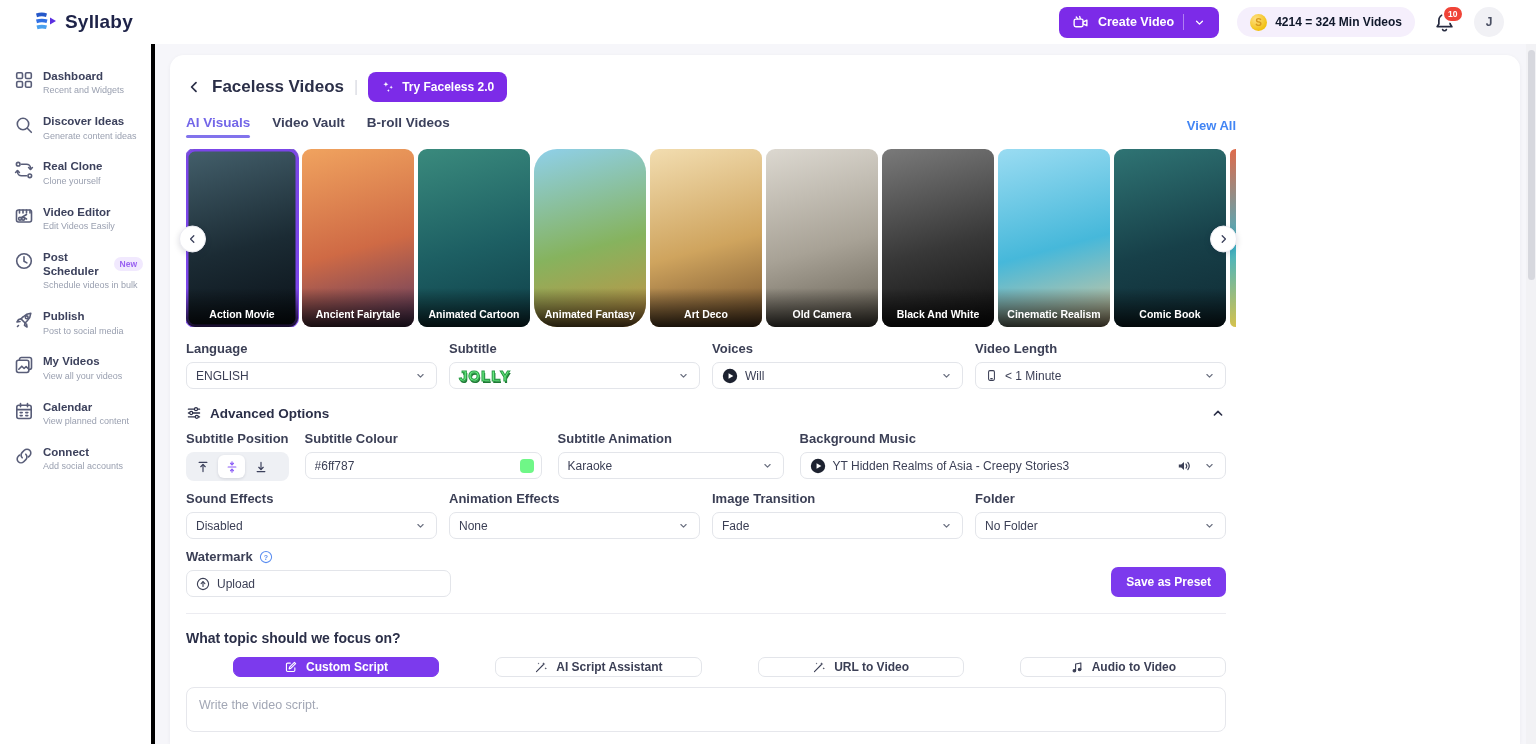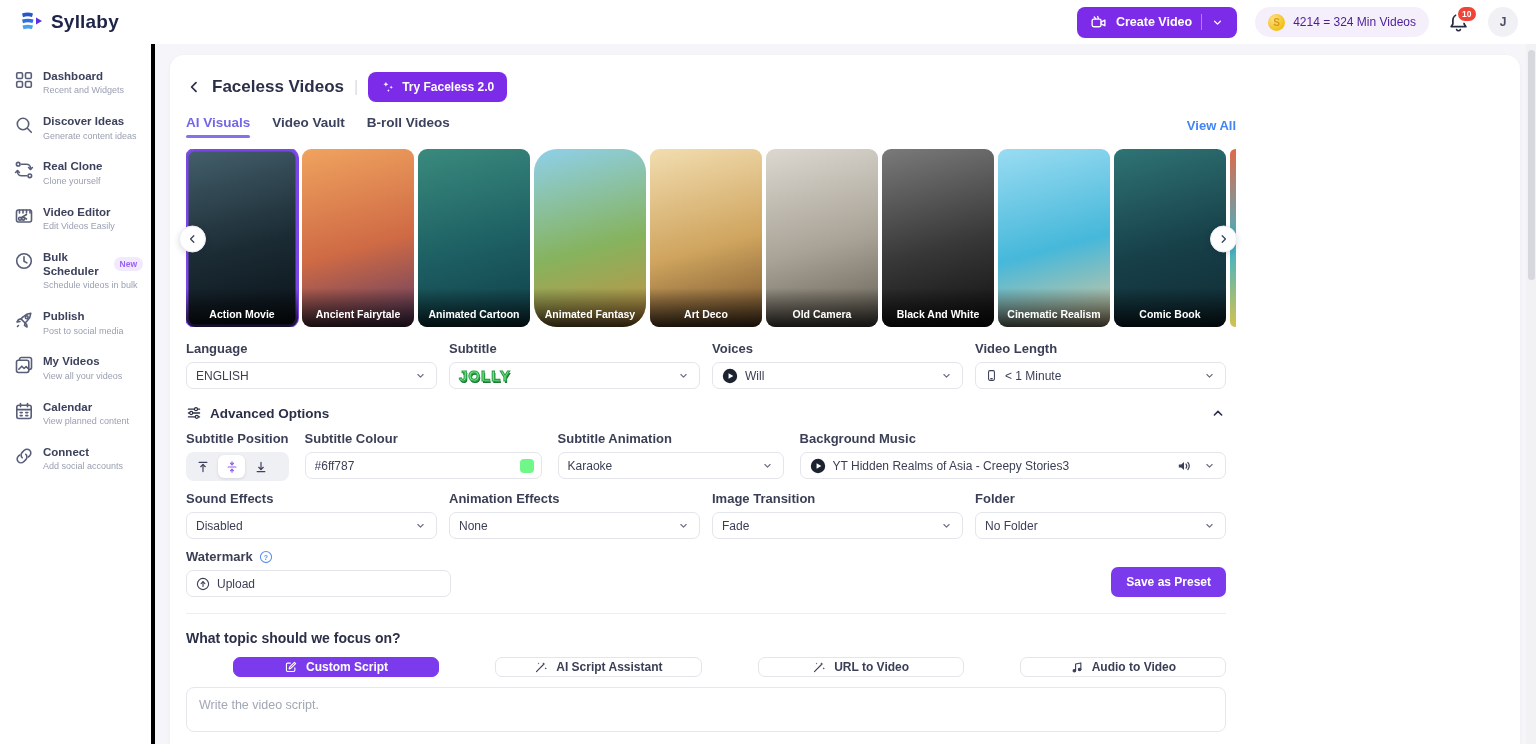--- a/index.html
+++ b/index.html
@@ -3,32 +3,32 @@
 <meta charset="utf-8">
 <style>
   * { margin:0; padding:0; box-sizing:border-box; }
   html,body { width:1536px; height:744px; overflow:hidden; }
   body { font-family:"Liberation Sans", sans-serif; background:#f6f6fa; position:relative; color:#3b3f55; }
 
   .icon { display:inline-flex; align-items:center; justify-content:center; }
   .icon svg { width:100%; height:100%; }
 
   
-  .topbar { position:absolute; top:0; left:0; right:0; height:44px; background:#fff; display:flex; align-items:center; padding:0 18px; z-index:6;gap:22px; }
+  .topbar { position:absolute; top:0; left:0; right:0; height:44px; background:#fff; display:flex; align-items:center; padding:0 32px; z-index:6;gap:22px; }
   .logo { display:flex; align-items:center; gap:7px; }
   .logo-mark { width:26px; height:26px; }
   .logo-text { font-size:19px; font-weight:800; color:#1e2348; letter-spacing:.2px; }
   .topbar-right { margin-left:auto; display:flex; align-items:center; gap:18px; }
   .create-video-btn { display:flex; align-items:center; gap:9px; height:31px; padding:0 13px; background:#7c2be8; border:none; border-radius:8px; color:#fff; font-size:12.5px; font-weight:700; cursor:pointer; font-family:inherit; }
   .create-video-btn .icon { width:17px; height:17px; }
   .cv-divider { width:1px; height:16px; background:rgba(255,255,255,.4); }
   .create-video-btn .chev { width:13px; height:13px; }
   .credits-pill { display:flex; align-items:center; gap:8px; height:30px; padding:0 13px; background:#f5effc; border-radius:16px; cursor:pointer; }
   .coin { width:17px; height:17px; border-radius:50%; background:radial-gradient(circle at 35% 30%, #ffe084, #f2c114 70%); color:#d89a1e; font-size:10px; font-weight:800; display:flex; align-items:center; justify-content:center; }
-  .credits-text { font-size:12px; font-weight:400; color:#4c1d95; }
+  .credits-text { font-size:12px; font-weight:700; color:#0f172a; }
   .bell-wrap { position:relative; width:23px; height:23px; color:#262b40; cursor:pointer; }
   .bell-badge { position:absolute; top:-6px; right:-8px; background:#f04438; color:#fff; font-size:8.5px; font-weight:700; padding:2px 4.5px; border-radius:9px; border:2px solid #fff; }
   .avatar { width:30px; height:30px; border-radius:50%; background:#f1f1f5; color:#4a4f63; font-size:12px; font-weight:700; display:flex; align-items:center; justify-content:center; cursor:pointer; }
 
   
   .sidebar { position:absolute; top:44px; left:0; bottom:0; width:155px; background:#fff; border-right:4px solid #000000; padding-top:16px; z-index:5; }
   .side-item { display:flex; align-items:flex-start; gap:9px; padding:9px 8px 9px 14px; cursor:pointer; }
   .side-item .icon { width:20px; height:20px; color:#585d78; flex:none; margin-top:1px; }
   .side-tt { font-size:11.5px; font-weight:700; color:#3c415c; line-height:1.25; display:flex; align-items:center; gap:5px; }
   .side-sub { font-size:9px; color:#9aa0b0; margin-top:2px; line-height:1.2; }
@@ -239,21 +239,21 @@
     </div>
     <div class="side-item">
       <span class="icon" style="width: 20px; height: 20px;">
         <svg viewBox="0 0 20 20" fill="none" stroke="currentColor" stroke-width="1.6" stroke-linecap="round" stroke-linejoin="round">
           <circle cx="10" cy="10" r="7.3"></circle>
           <path d="M10 5.8v4.4l2.9 1.7"></path>
         </svg>
       </span>
       <div>
         <div class="side-tt">
-          <span>Bulk Scheduler</span>
+          <span>Post Scheduler</span>
           <span class="new-badge">New</span>
         </div>
         <div class="side-sub">Schedule videos in bulk</div>
       </div>
     </div>
     <div class="side-item">
       <span class="icon" style="width: 20px; height: 20px;">
         <svg viewBox="0 0 20 20" fill="none" stroke="currentColor" stroke-width="1.6" stroke-linecap="round" stroke-linejoin="round">
           <path d="M16.8 3.2c-2.9.2-5.5 1.5-7.5 3.5L7 8.9l4.1 4.1 2.2-2.3c2-2 3.3-4.6 3.5-7.5z"></path>
           <circle cx="12.7" cy="7.3" r="1.4"></circle>

